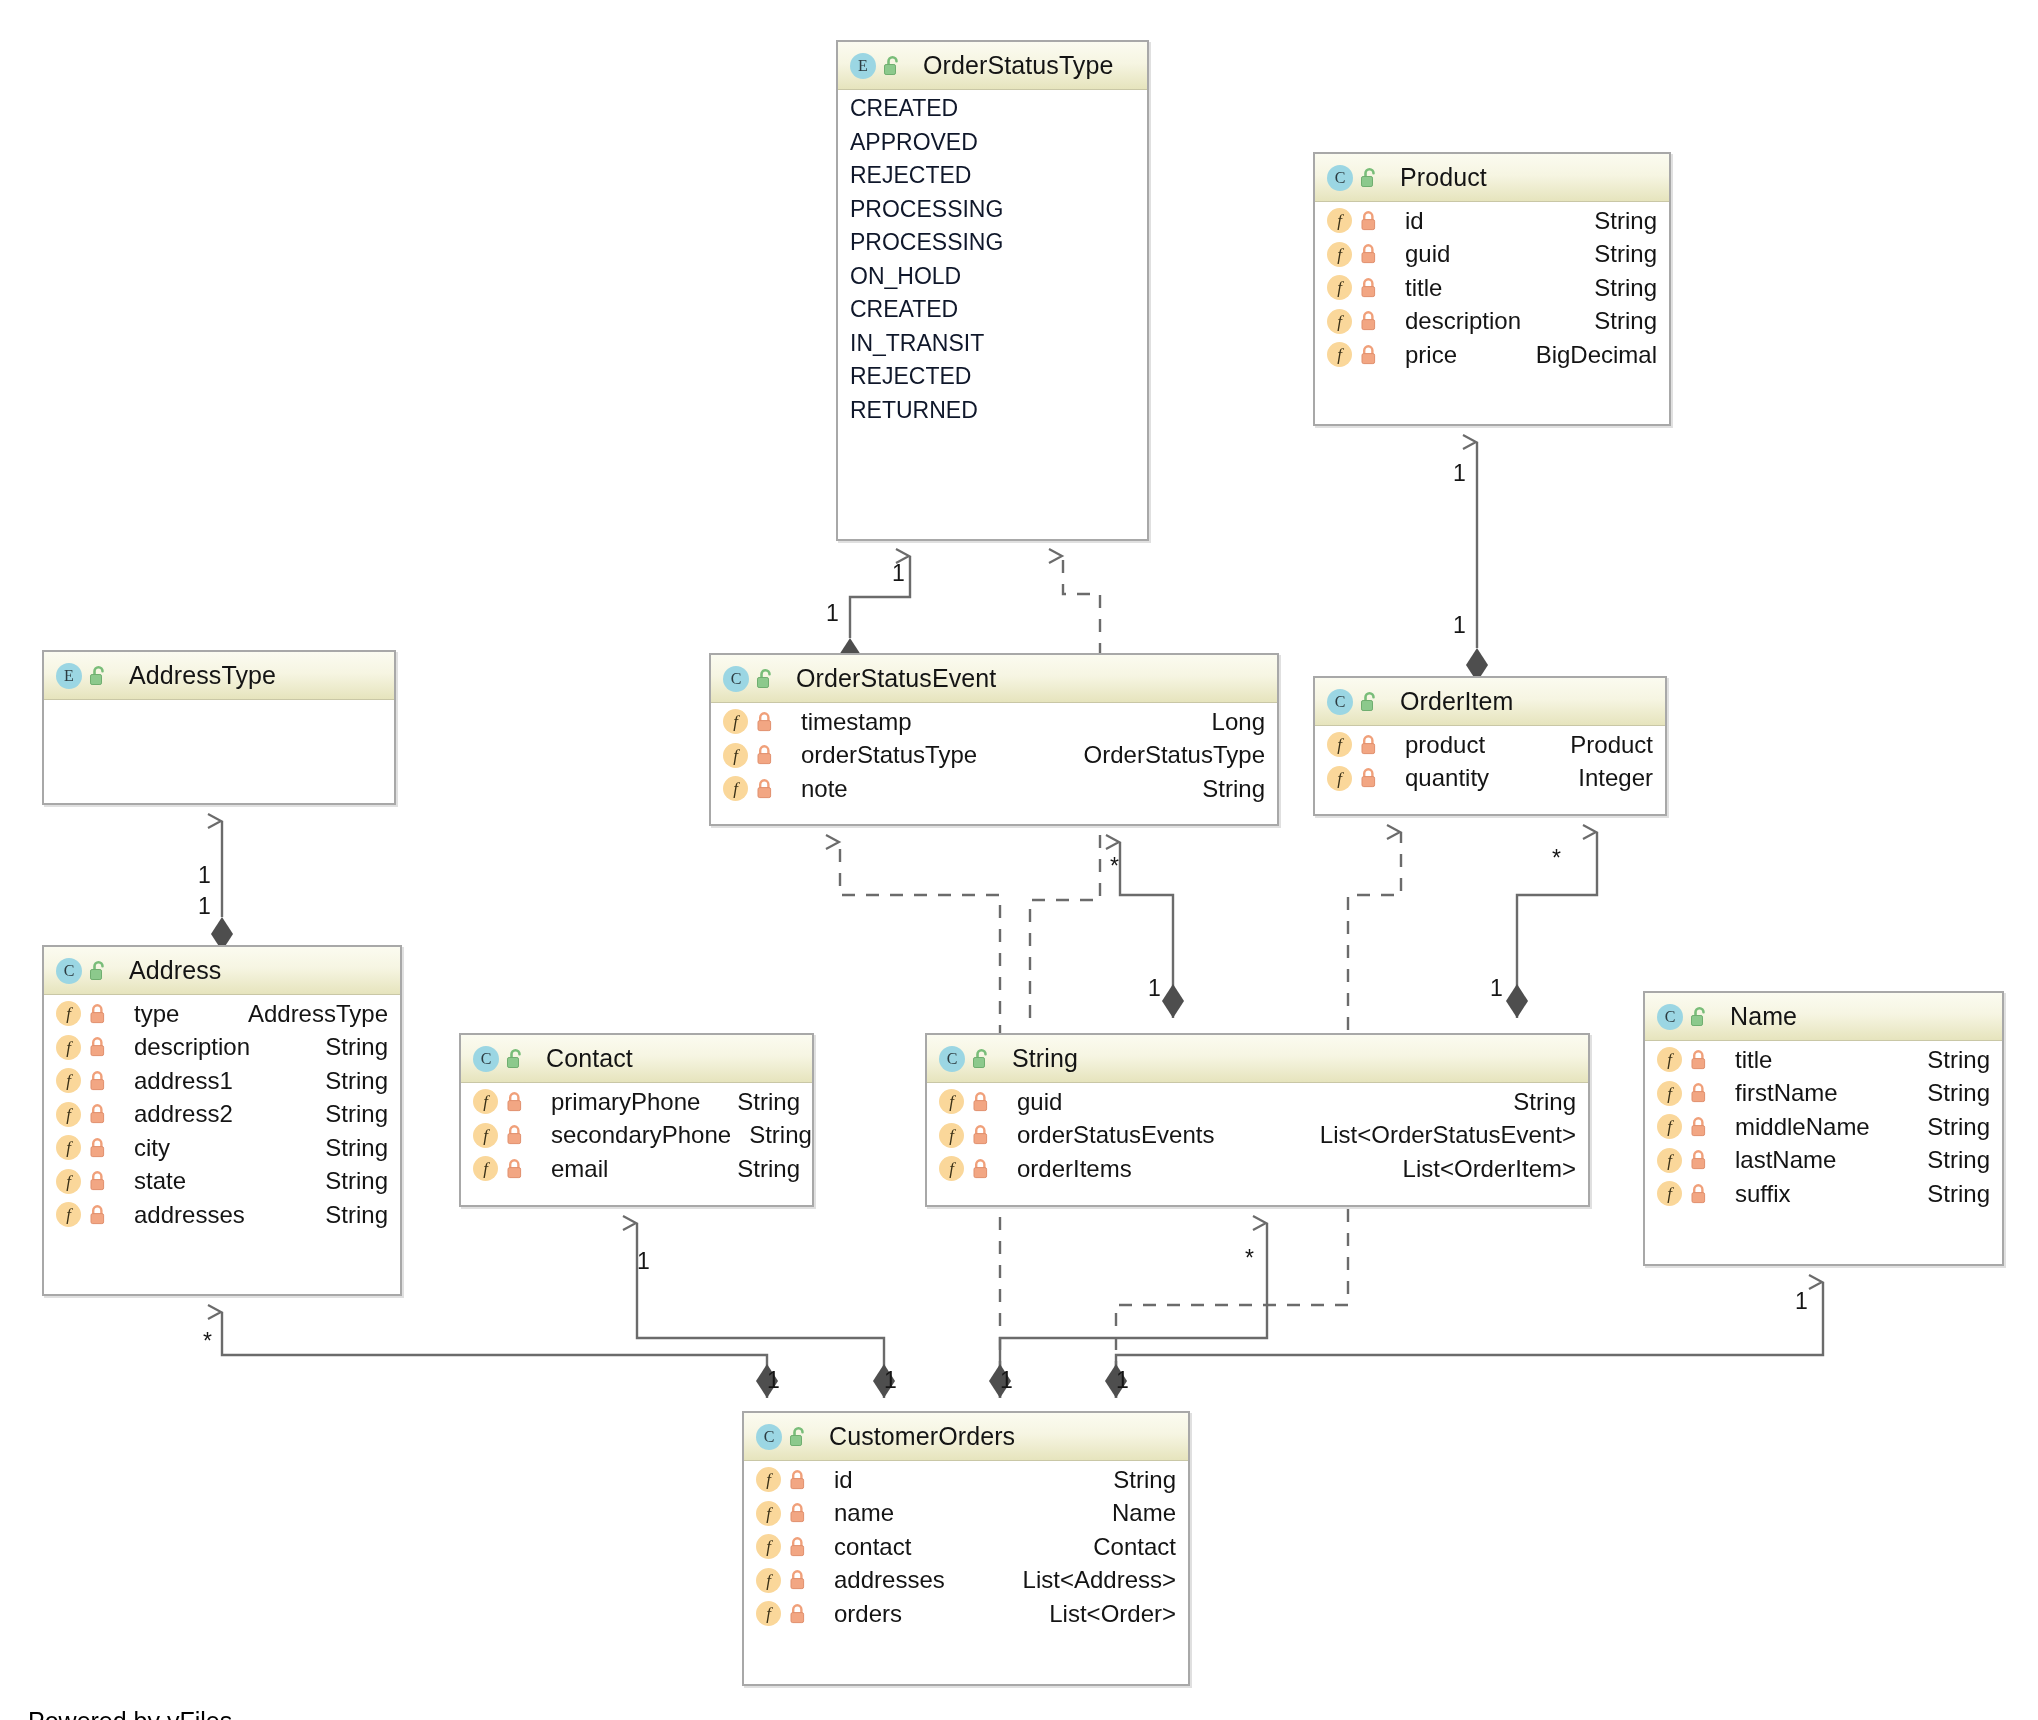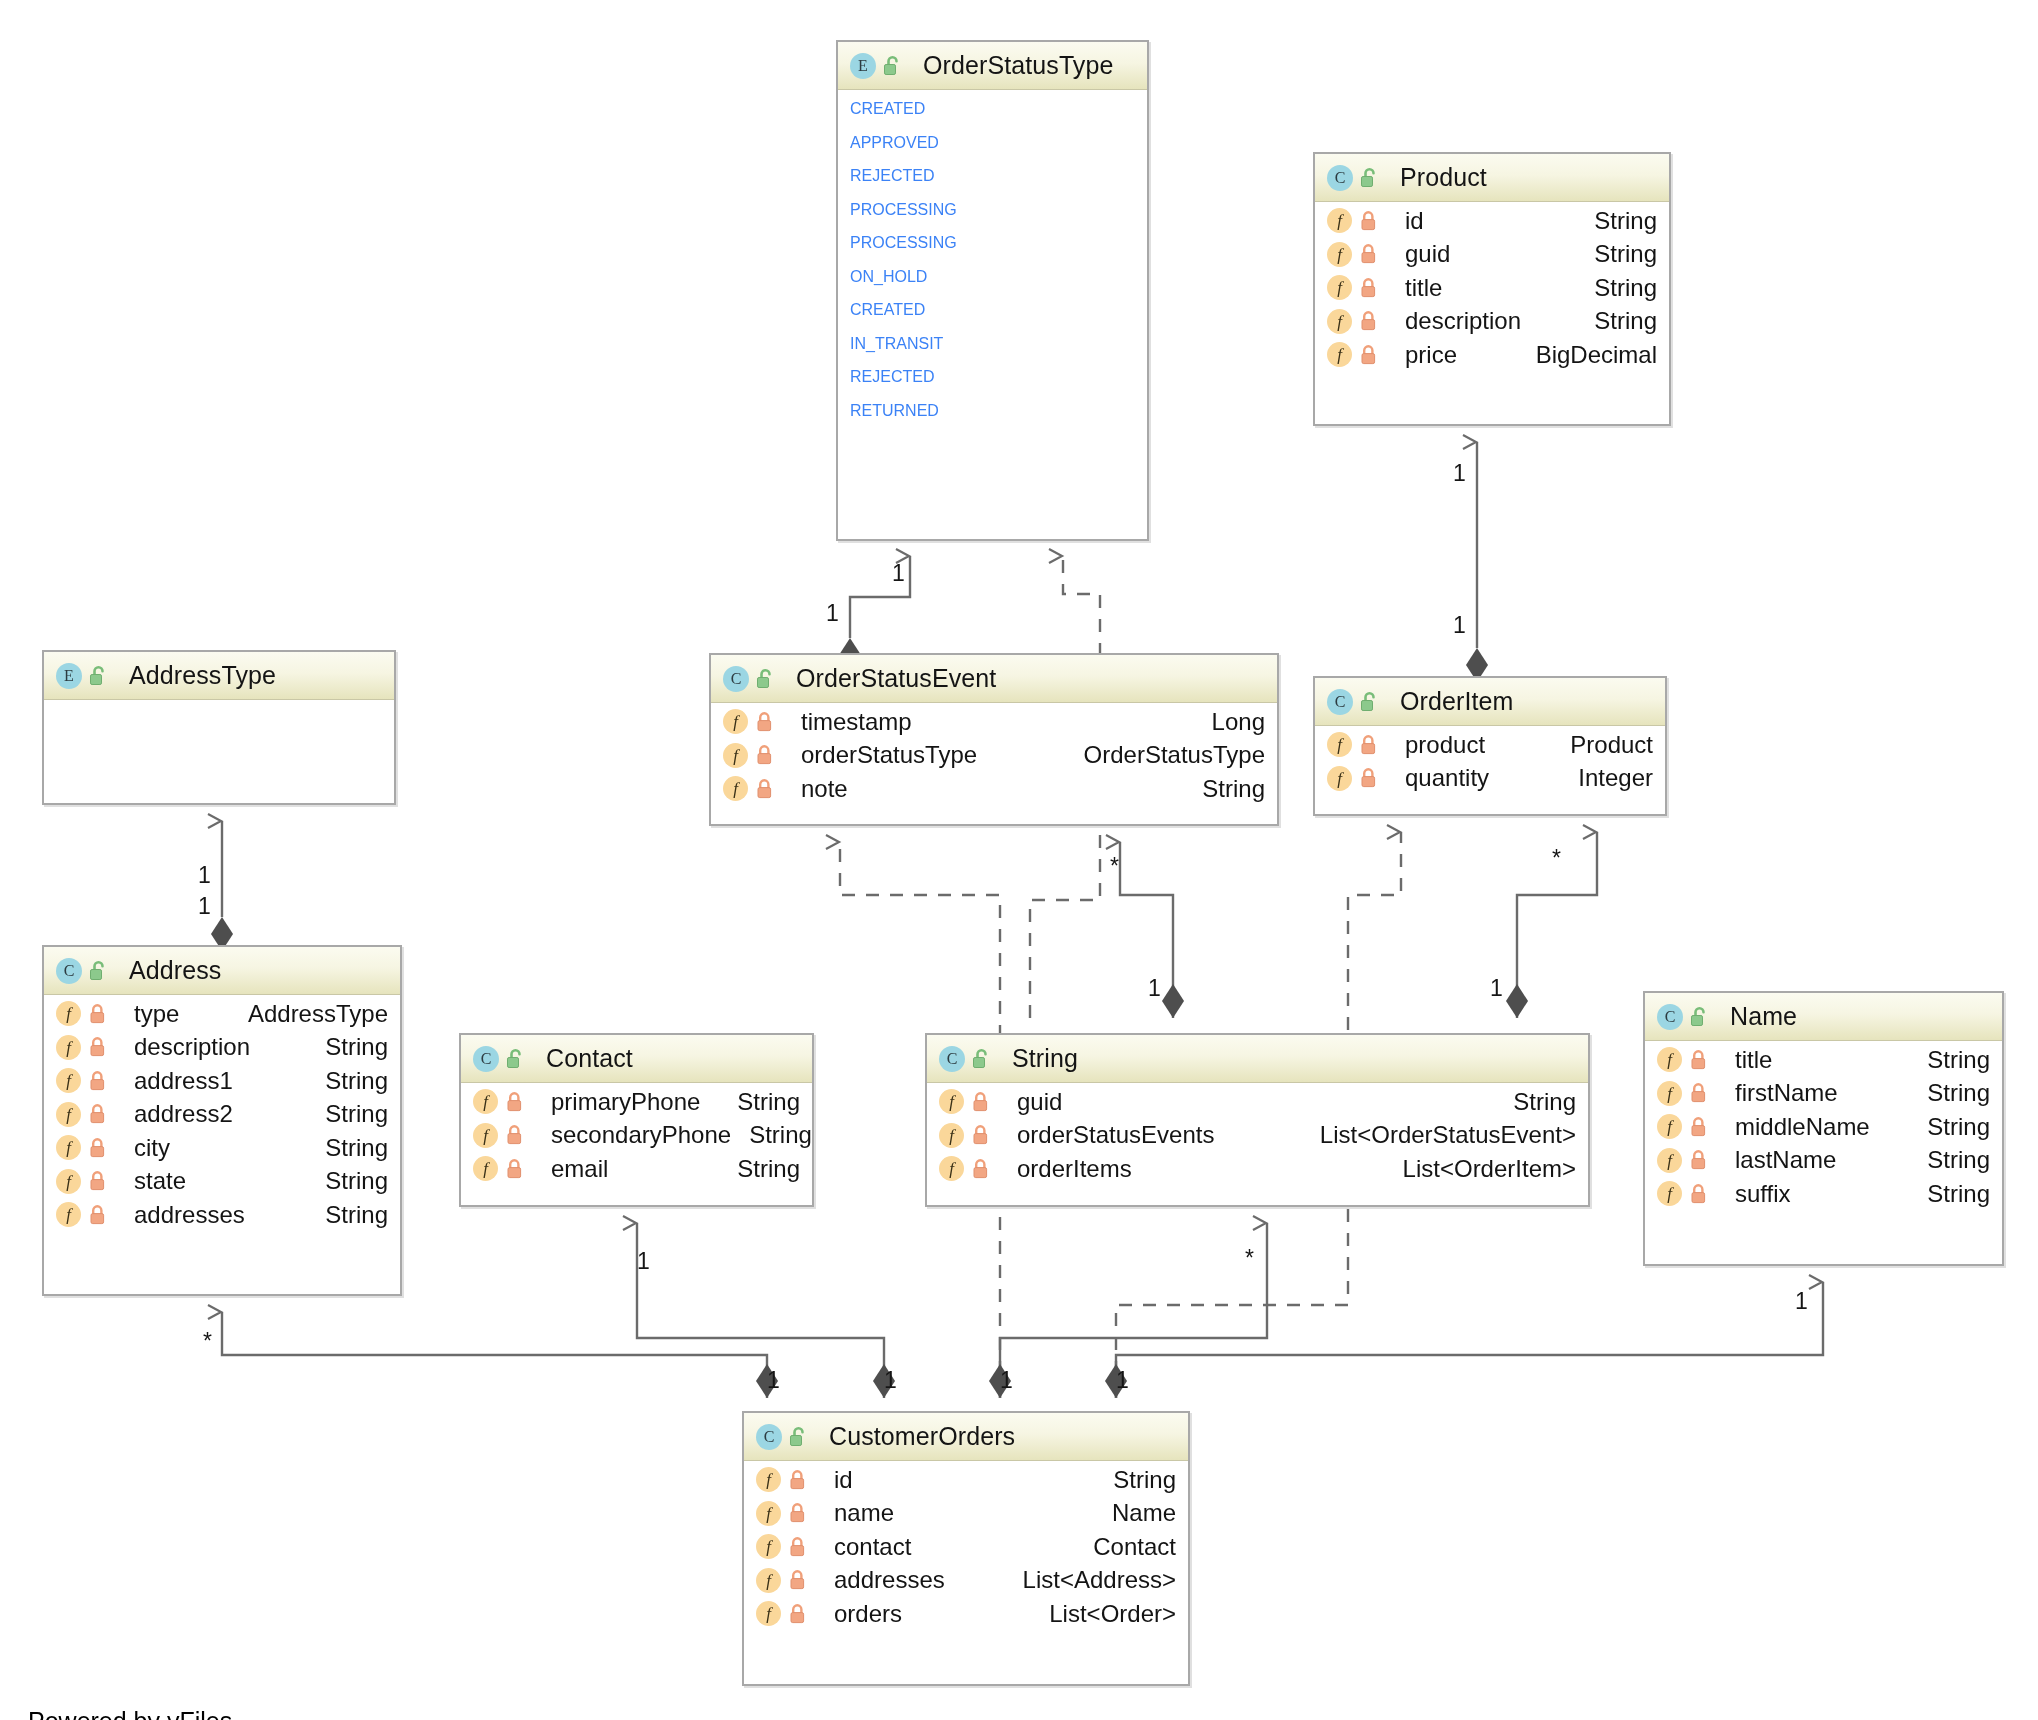--- a/index.html
+++ b/index.html
@@ -70,22 +70,22 @@
     padding: 0 12px;
     box-sizing: border-box;
     font-size: 24px;
     color: #141414;
   }
   .row-enum {
     display: block;
     height: 33.5px;
     line-height: 33.5px;
     padding: 0 12px;
-    font-size: 16px;
-    color: #3b82f6;
+    font-size: 23px;
+    color: #0f172a;
     white-space: nowrap;
   }
   .field-icon {
     width: 25px;
     height: 25px;
     border-radius: 50%;
     background: #fad79a;
     color: #3a3117;
     font-size: 17px;
     line-height: 25px;

